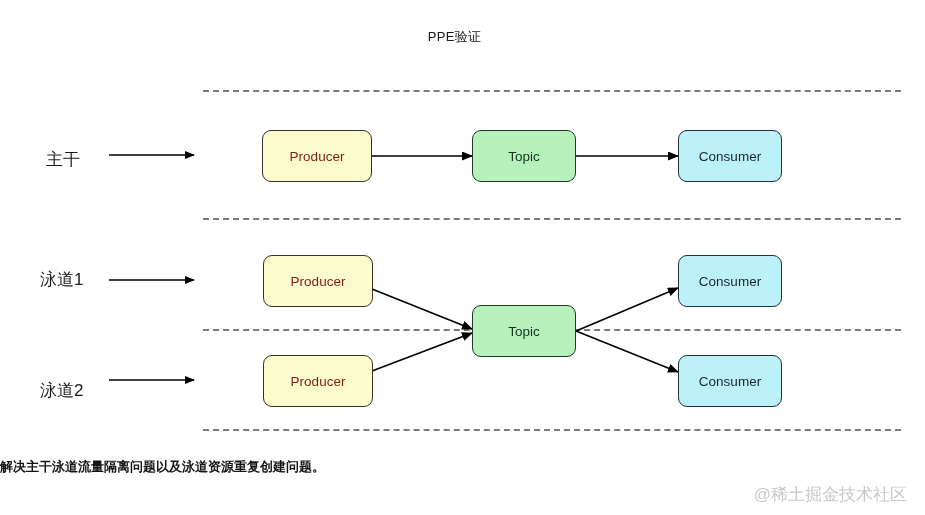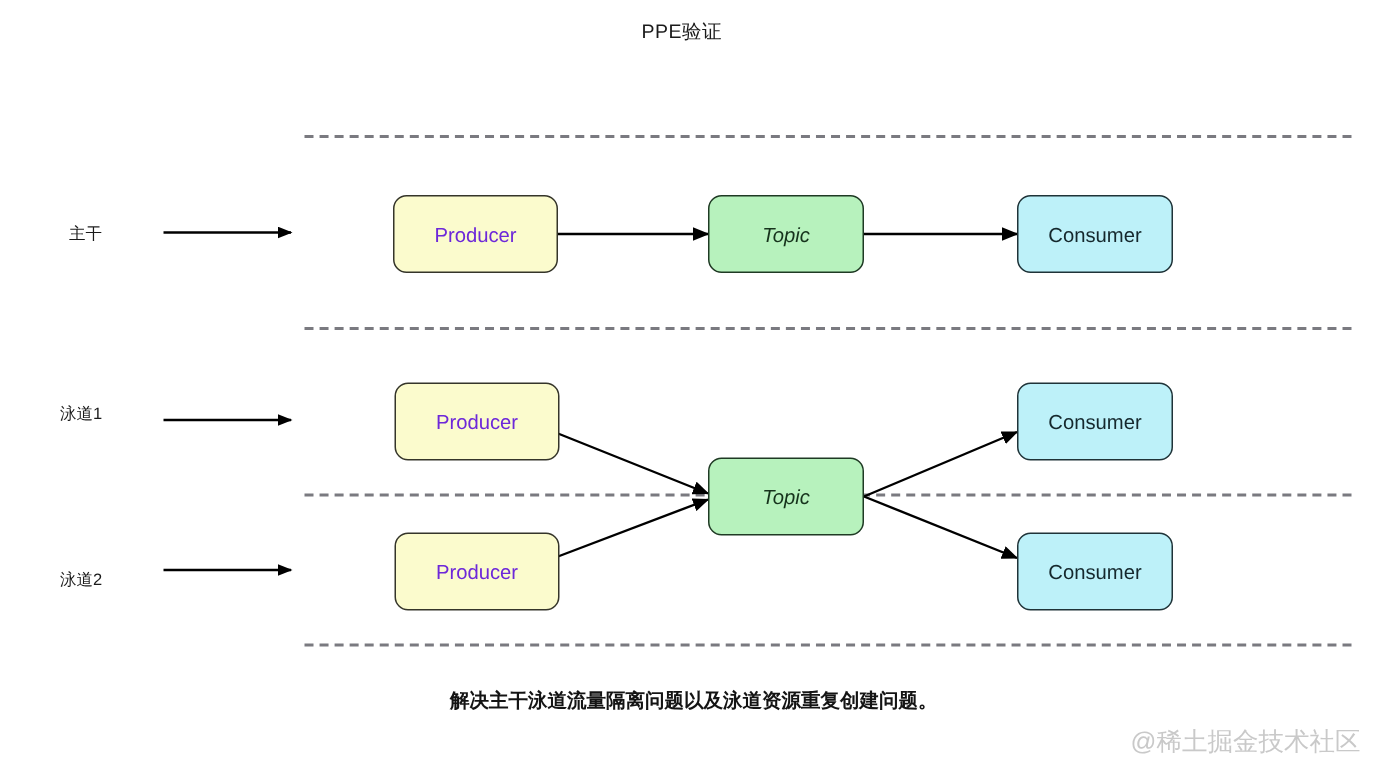--- a/index.html
+++ b/index.html
@@ -15,41 +15,41 @@
     width: 925px;
     height: 515px;
     background: #ffffff;
     overflow: hidden;
   }
 
   
   .title {
     position: absolute;
     left: 0;
-    top: 12px;
+    top: 28px;
     width: 909px;
     text-align: center;
     font-size: 13px;
     color: #1a1a1a;
     letter-spacing: 0.3px;
   }
 
   
   .divider {
     position: absolute;
     left: 203px;
     width: 698px;
     height: 0;
     border-top: 2px dashed #7a7a80;
   }
 
   
   .lane-label {
     position: absolute;
-    font-size: 11px;
+    font-size: 17px;
     color: #1a1a1a;
     white-space: nowrap;
   }
 
   
   .lane-arrow {
     position: absolute;
   }
 
   
@@ -61,27 +61,26 @@
     display: flex;
     align-items: center;
     justify-content: center;
     font-size: 13.5px;
     color: #14301c;
     z-index: 3;
   }
   .node.producer {
     background: #fbfbcd;
     border-color: #35352a;
-    color: #6d28d9;
+    color: #7f1d1d;
   }
   .node.topic {
     background: #b7f2bd;
     border-color: #1f3a24;
     color: #16331c;
-    font-style: italic;
   }
   .node.consumer {
     background: #bdf1f9;
     border-color: #1f3338;
     color: #15282d;
     text-align: center;
   }
 
   
   #connectors {
@@ -93,21 +92,21 @@
     z-index: 2;
     pointer-events: none;
   }
 
   
   .caption {
     position: absolute;
     left: 0;
     top: 458px;
     width: 925px;
-    text-align: center;
+    text-align: left;
     font-size: 13px;
     font-weight: bold;
     color: #141414;
   }
 
   
   .watermark {
     position: absolute;
     right: 18px;
     top: 483px;

